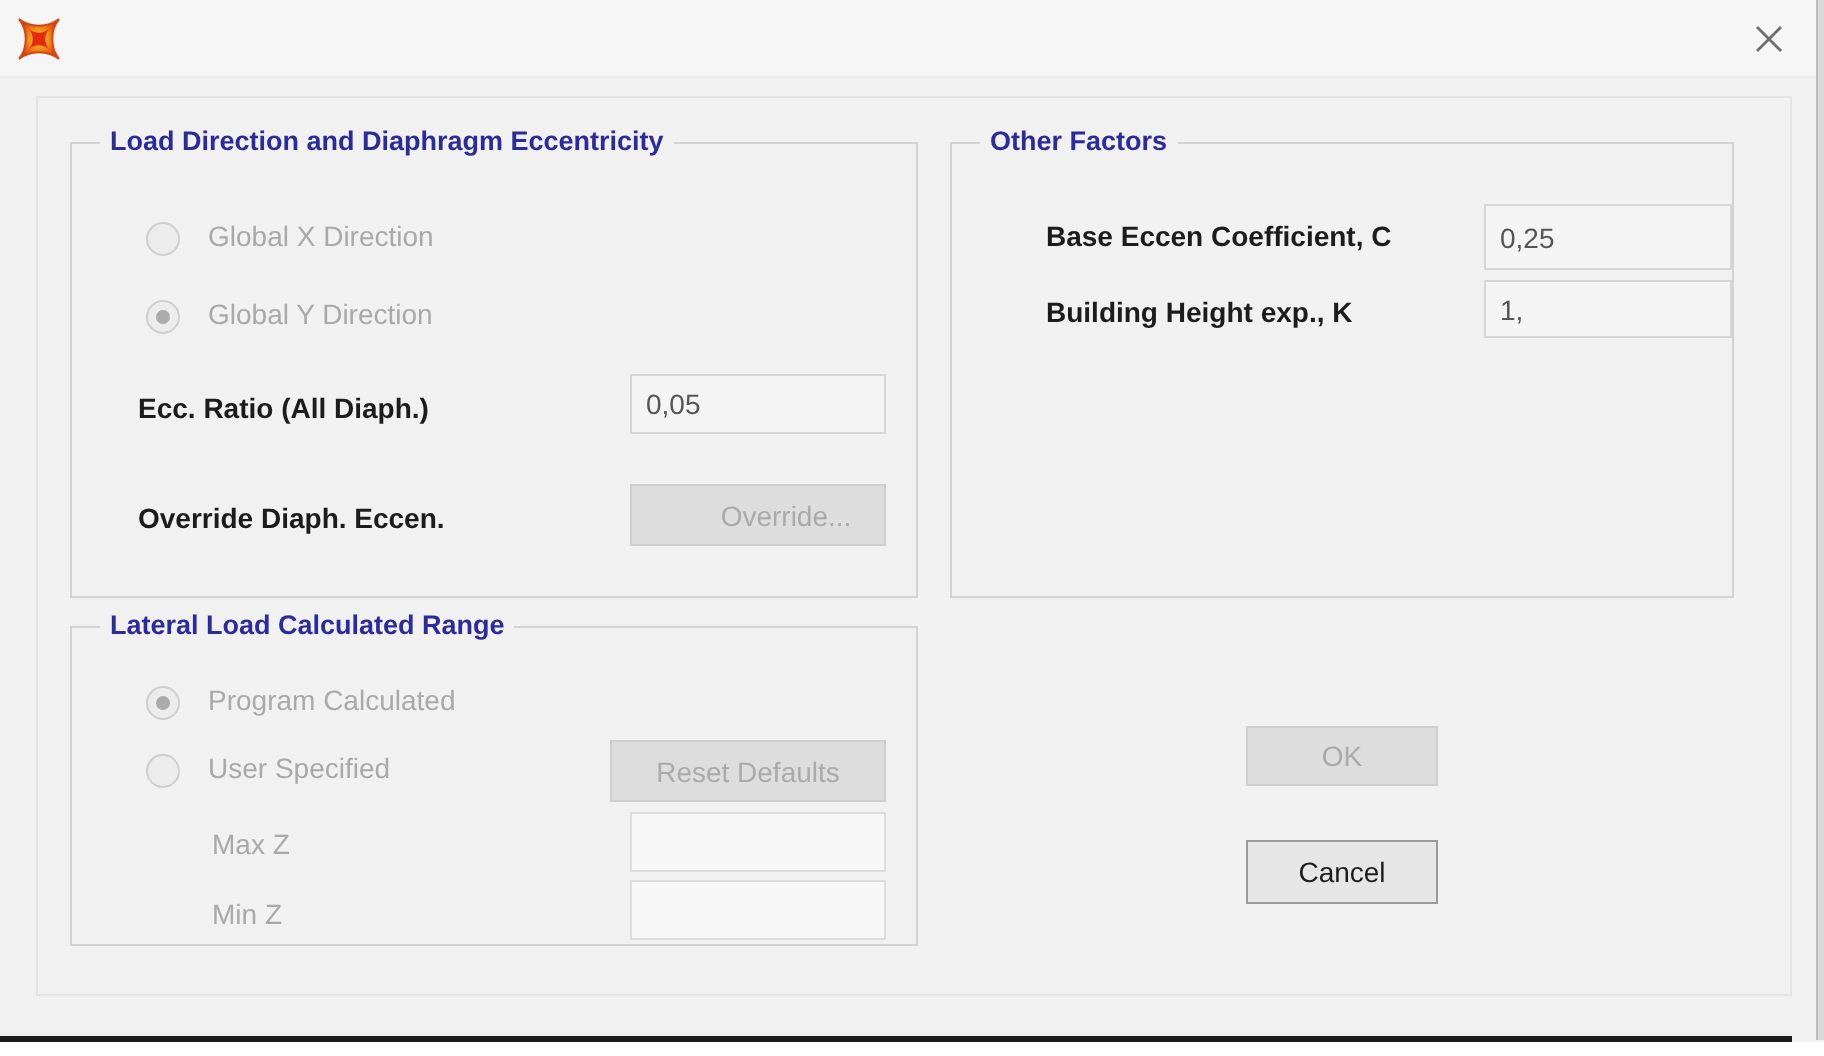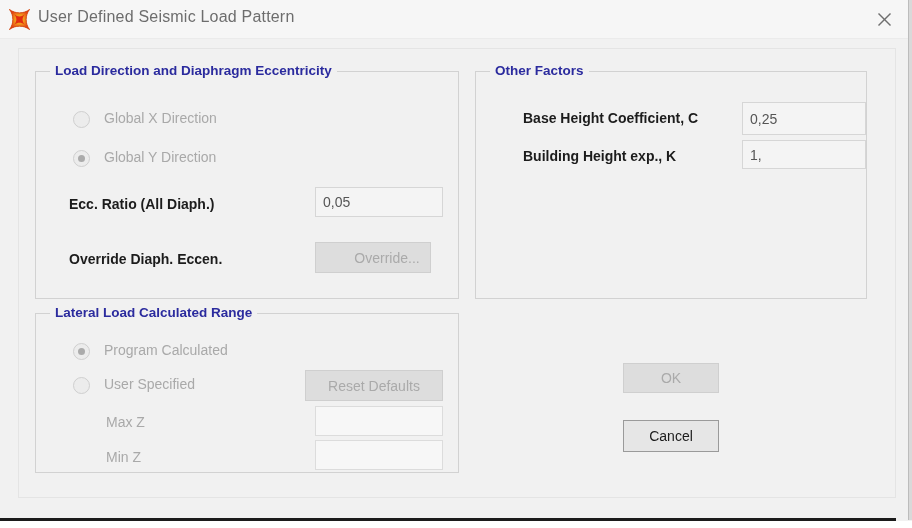--- a/index.html
+++ b/index.html
@@ -182,21 +182,20 @@
           <radialGradient id="starGrad" cx="50%" cy="50%" r="60%">
             <stop offset="0%" stop-color="#f5d020"></stop>
             <stop offset="45%" stop-color="#f08a1a"></stop>
             <stop offset="100%" stop-color="#e01f12"></stop>
           </radialGradient>
         </defs>
         <path d="M1.5 1.5 C7 6 16 6 21.5 1.5 C17 7 17 16 21.5 21.5 C16 17 7 17 1.5 21.5 C6 16 6 7 1.5 1.5 Z" fill="url(#starGrad)" stroke="#d4480f" stroke-width="1"></path>
         <path d="M6.5 6.5 C9.5 9 13.5 9 16.5 6.5 C14 9.5 14 13.5 16.5 16.5 C13.5 14 9.5 14 6.5 16.5 C9 13.5 9 9.5 6.5 6.5 Z" fill="#e22b11"></path>
       </svg>
     </div>
-    <div class="title-text">User Defined Seismic Load Pattern</div>
     <div class="close-btn">
       <svg width="17" height="17" viewBox="0 0 17 17">
         <line x1="2.5" y1="2.5" x2="14.5" y2="14.5" stroke="#6f6f6f" stroke-width="1.4"></line>
         <line x1="14.5" y1="2.5" x2="2.5" y2="14.5" stroke="#6f6f6f" stroke-width="1.4"></line>
       </svg>
     </div>
   </div>
 
   <div class="panel">
 
@@ -208,21 +207,21 @@
 
       <div class="radio disabled" style="left:37px; top:78px;">
         <span class="dot"></span>
       </div>
       <div class="lbl dim" style="left:68px; top:77px;">Global  Y  Direction</div>
 
       <div class="lbl bold" style="left:33px; top:124px;">Ecc. Ratio (All Diaph.)</div>
       <div class="tbox" style="left:279px; top:115px; width:128px; height:30px;">0,05</div>
 
       <div class="lbl bold" style="left:33px; top:179px;">Override Diaph. Eccen.</div>
-      <div class="btn" style="left:279px; top:170px; width:116px; height:31px;padding-left:28px;">Override...</div>
+      <div class="btn" style="left:279px; top:170px; width:128px; height:31px;padding-left:28px;">Override...</div>
     </div>
 
     <div class="group" id="grp-elevation">
       <div class="group-legend">Lateral Load Calculated Range</div>
 
       <div class="radio disabled" style="left:37px; top:29px;">
         <span class="dot"></span>
       </div>
       <div class="lbl dim" style="left:68px; top:28px;text-align:right;">Program Calculated</div>
 
@@ -234,21 +233,21 @@
       <div class="lbl dim" style="left:70px; top:100px;">Max Z</div>
       <div class="tbox empty" style="left:279px; top:92px; width:128px; height:30px;"></div>
 
       <div class="lbl dim" style="left:70px; top:135px;">Min Z</div>
       <div class="tbox empty" style="left:279px; top:126px; width:128px; height:30px;"></div>
     </div>
 
     <div class="group" id="grp-other">
       <div class="group-legend">Other Factors</div>
 
-      <div class="lbl bold" style="left:47px; top:38px;">Base Height Coefficient, C</div>
+      <div class="lbl bold" style="left:47px; top:38px;">Base Eccen Coefficient, C</div>
       <div class="tbox" style="left:266px; top:30px; width:124px; height:33px;">0,25</div>
 
       <div class="lbl bold" style="left:47px; top:76px;">Building Height exp., K</div>
       <div class="tbox" style="left:266px; top:68px; width:124px; height:29px;">1,</div>
     </div>
 
     <div class="btn enabled" style="left:604px; top:371px; width:96px; height:32px;">Cancel</div>
     <div class="btn" style="left:604px; top:314px; width:96px; height:30px;">OK</div>
 
   </div>

